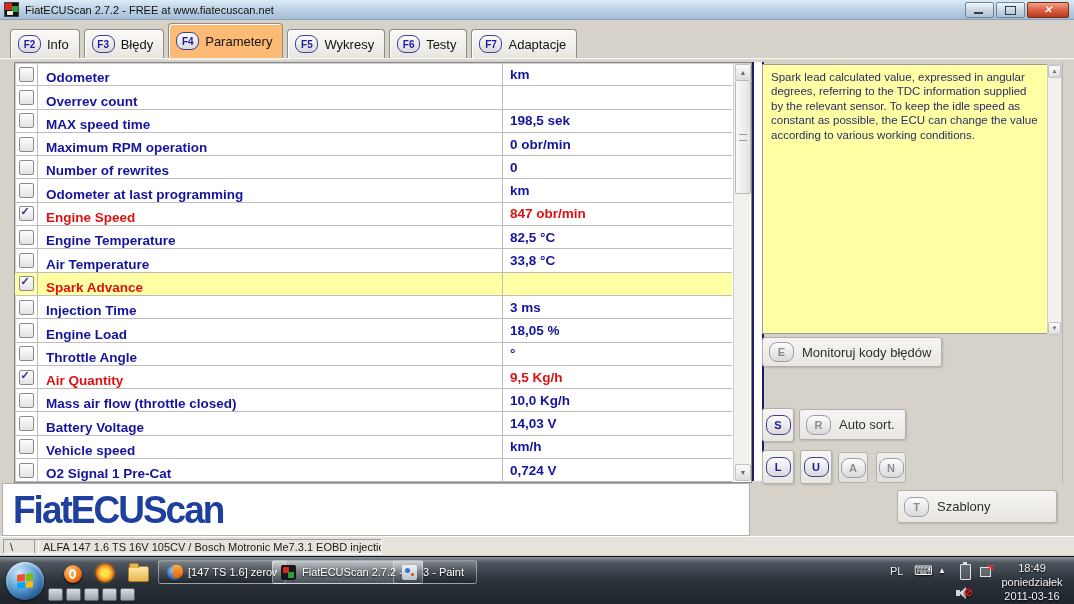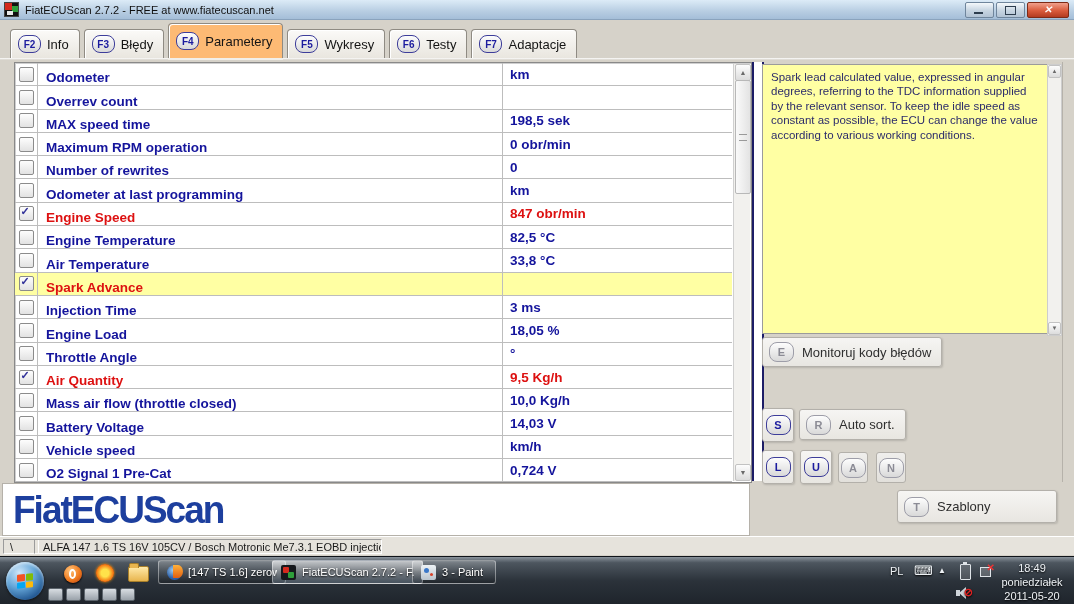--- a/index.html
+++ b/index.html
@@ -480,21 +480,21 @@
 
     <div id="tasks">
         <div class="taskbtn" style="left: 158px; width: 110px;">
           <span class="tico firefox-icon"></span>
           <span class="tlabel">[147 TS 1.6] zerowani...</span>
         </div>
         <div class="taskbtn active" style="left: 272px; width: 133px;">
           <span class="tico fiatecuscan-icon"></span>
           <span class="tlabel">FiatECUScan 2.7.2 - F...</span>
         </div>
-        <div class="taskbtn" style="left: 412px; width: 66px;">
+        <div class="taskbtn" style="left: 393px; width: 66px;">
           <span class="tico paint-icon"></span>
           <span class="tlabel">3 - Paint</span>
         </div>
       </div>
 
     <div class="tray">
       <span class="tray-item lang">PL</span>
       <span class="tray-item kb-icon">⌨</span>
       <span class="tray-item chev">▲</span>
       <span class="tray-item battery-icon"></span>
@@ -503,17 +503,17 @@
           <i>✕</i>
         </span>
       <span class="tray-item vol-icon">
           <b></b>
           <u></u>
           <i>⊘</i>
         </span>
       <div class="clock">
         <div>18:49</div>
         <div>poniedziałek</div>
-        <div>2011-05-20</div>
+        <div>2011-03-16</div>
       </div>
     </div>
   </div>
 </div>
 
 </body></html>

